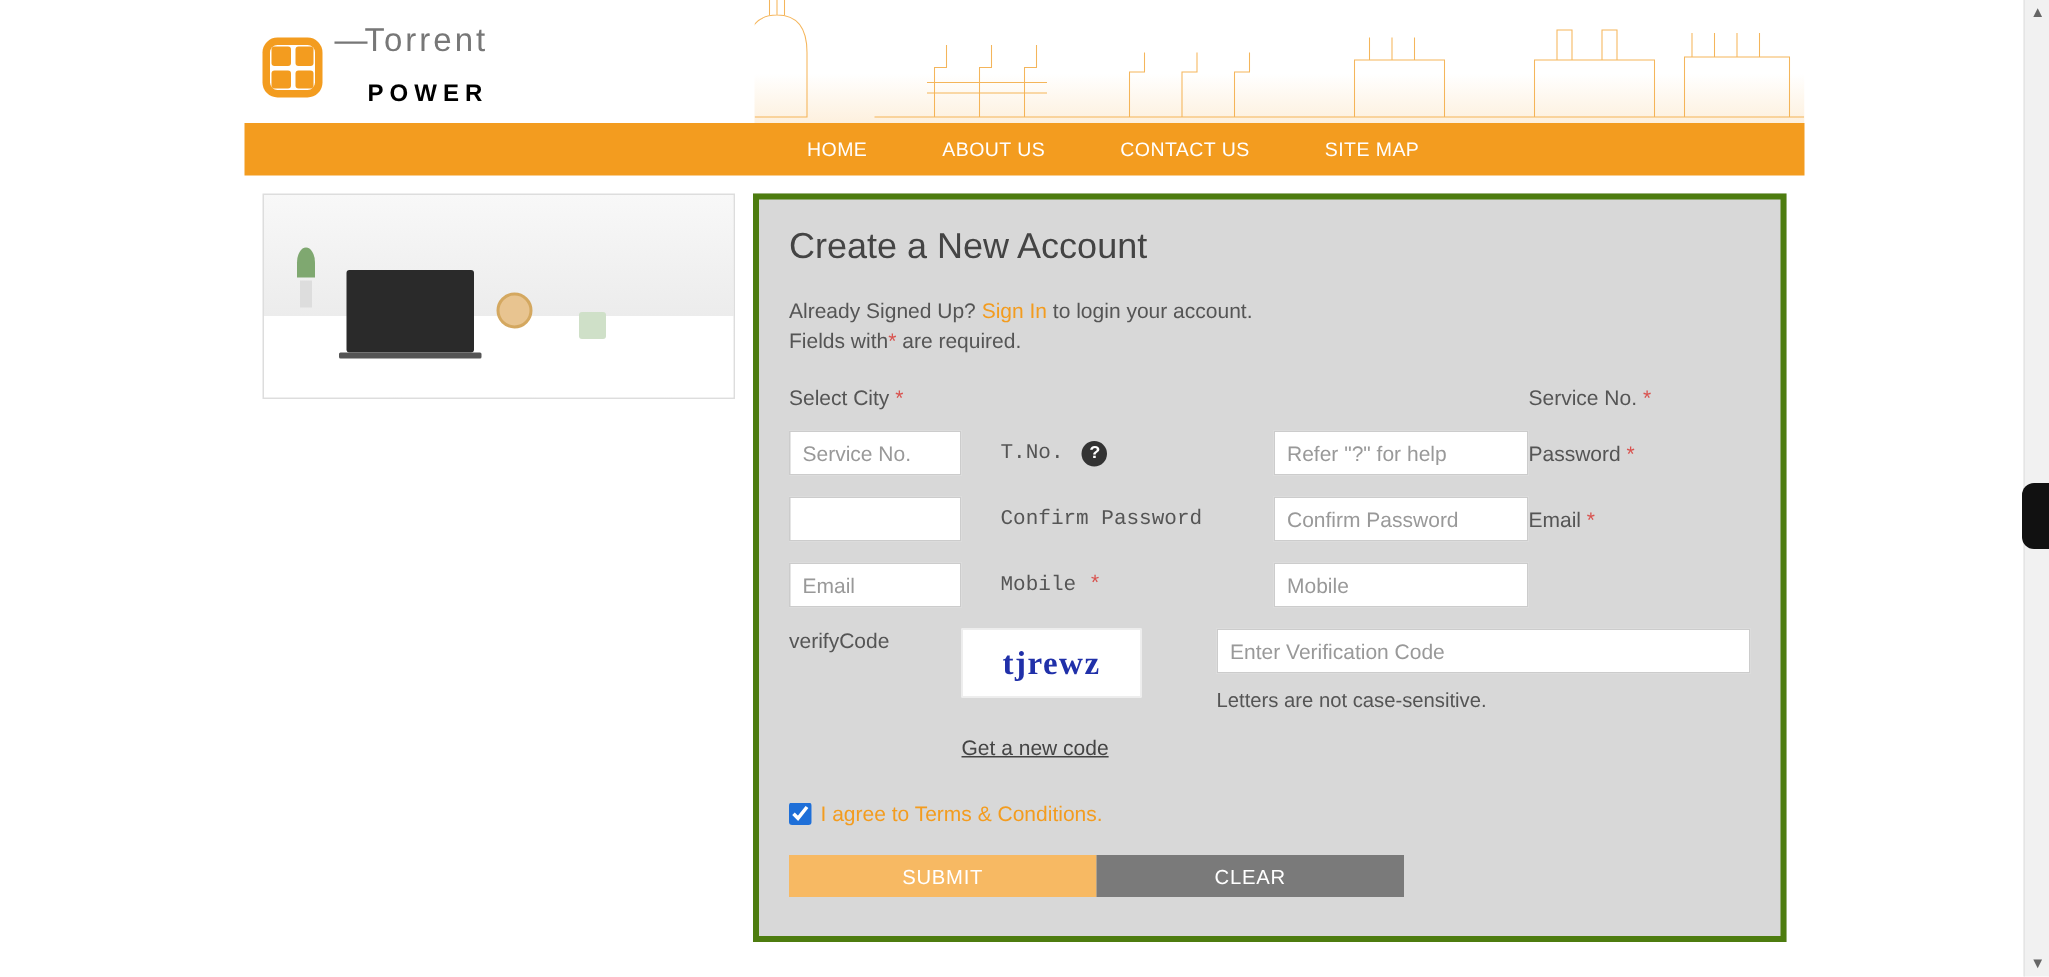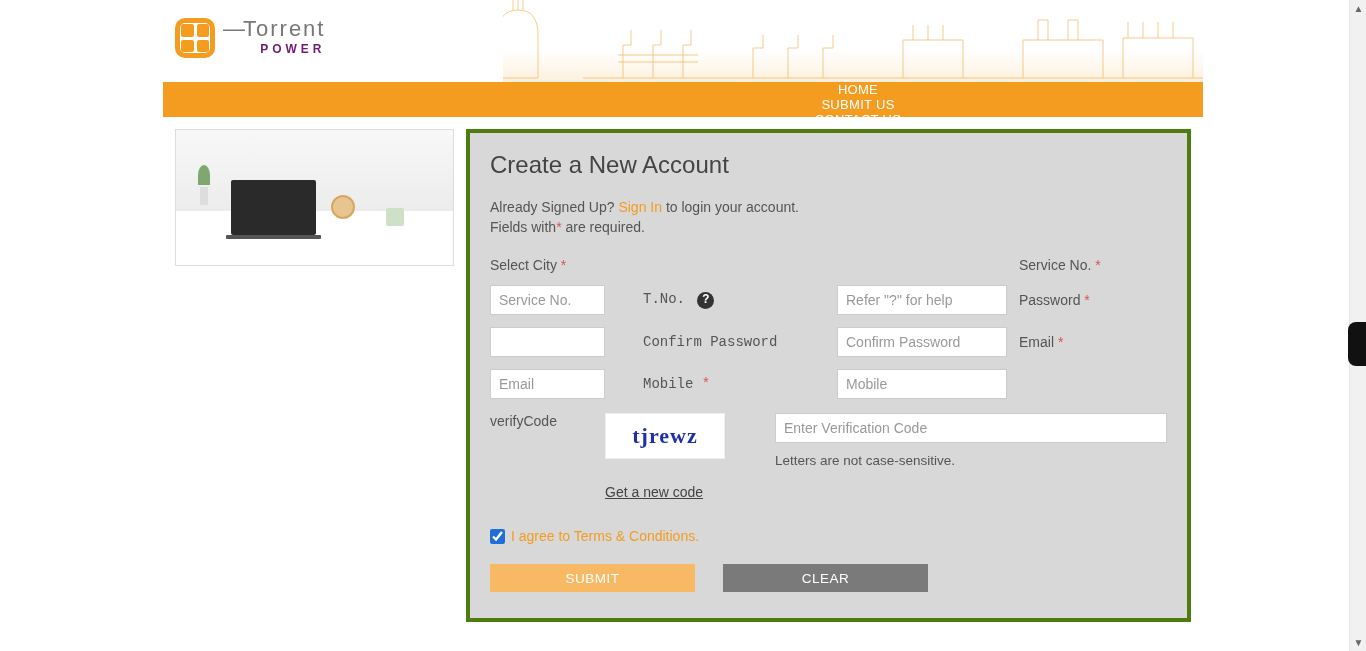--- a/index.html
+++ b/index.html
@@ -19,30 +19,30 @@
     }
     .logo-squares {
       position: absolute; width: 36px; height: 36px; display: grid;
       grid-template-columns: 1fr 1fr; grid-template-rows: 1fr 1fr; gap: 3px; padding: 4px;
       z-index: 2;
     }
     .logo-squares span { background: #f39c1f; border-radius: 2px; }
     .logo-text { display: flex; flex-direction: column; color: #777; margin-top: -2px; }
     .logo-torrent { font-size: 22px; letter-spacing: 2px; font-weight: 300; font-family: Arial, sans-serif; line-height: 1; }
     .logo-torrent .dash { letter-spacing: -2px; }
-    .logo-power { font-size: 12px; letter-spacing: 4px; font-weight: 600; margin-top: 2px; text-align: right; color: #701a75; }
+    .logo-power { font-size: 16px; letter-spacing: 4px; font-weight: 600; margin-top: 16px; text-align: right; color: #000000; }
     
     .skyline {
       position: absolute; right: 0; top: 0; width: 700px; height: 82px;
       background: linear-gradient(to bottom, transparent 60%, rgba(243,156,31,0.15) 100%);
       overflow: hidden;
     }
     .skyline svg { position: absolute; bottom: 0; right: 0; }
     
-    .nav-bar { background: #f39c1f; height: 35px; display: flex; align-items: center; padding-left: 350px; flex-direction: column; }
+    .nav-bar { background: #f39c1f; height: 35px; display: flex; align-items: center; padding-left: 350px; }
     .nav-bar a { color: #fff; text-decoration: none; font-size: 13px; font-weight: 500; padding: 0 25px; letter-spacing: 0.3px; }
     
     .content-row { display: flex; gap: 12px; padding: 12px 12px 20px 12px; }
     .side-image {
       width: 320px; height: 137px; border: 1px solid #ddd;
       background: linear-gradient(135deg, #f5f5f5 0%, #eee 50%, #f8f8f8 100%);
       position: relative; overflow: hidden;
     }
     .desk-scene {
       position: absolute; inset: 0;
@@ -56,21 +56,21 @@
     .cup { position:absolute; left: 210px; top: 78px; width:18px; height:18px; background:#cfe0c8; border-radius:2px; }
     .clock { position:absolute; left: 155px; top: 65px; width:24px; height:24px; border-radius:50%; background:#e8c490; border: 2px solid #d4a860; }
     
     .form-panel { flex: 1; border: 4px solid #4d7c0f; background: #d8d8d8; padding: 18px 20px 26px 20px; }
     .form-title { font-size: 24px; font-weight: 400; color: #444; margin-bottom: 20px; }
     .intro-line { color: #555; margin-bottom: 4px; }
     .intro-line a { color: #f39c1f; text-decoration: none; }
     .req-note { color: #555; margin-bottom: 22px; }
     .asterisk { color: #d9534f; }
     
-    .form-grid { display: grid; grid-template-columns: 115px 208px 170px 148px; column-gap: 0; row-gap: 14px; align-items: center; gap: 12px; }
+    .form-grid { display: grid; grid-template-columns: 115px 208px 170px 148px; column-gap: 0; row-gap: 14px; align-items: center; }
     .form-grid label { font-size: 14px; color: #555; }
     .red-box { border: 4px solid #e00; padding: 3px 5px; display: inline-block; }
     select, input[type=text], input[type=password], input[type=email] {
       width: 100%; height: 30px; border: 1px solid #ccc; padding: 4px 8px;
       font-size: 14px; background: #fff; color: #555; font-family: inherit;
     }
     select { padding: 4px 4px; }
     input::placeholder { color: #999; }
     .col3-label { padding-left: 26px; font-family: Liberation Mono, monospace; }
     .help-icon {
@@ -88,21 +88,21 @@
     }
     .captcha-right { padding-left: 0; }
     .captcha-input { width: 205px; margin-bottom: 10px; }
     .captcha-note { font-size: 13.5px; color: #555; }
     .new-code { display: block; margin-top: 16px; color: #444; font-size: 14px; grid-column: 2; }
     
     .terms-row { margin-top: 28px; display: flex; align-items: center; gap: 6px; }
     .terms-row input[type=checkbox] { width: 15px; height: 15px; accent-color: #1e6fd8; }
     .terms-row label { color: #f39c1f; font-size: 14px; }
     
-    .button-row { margin-top: 20px; display: flex; gap: 28px; }
+    .button-row { margin-top: 20px; display: flex; }
     .btn {
       width: 205px; height: 28px; border: none; color: #fff; font-size: 13.5px;
       letter-spacing: 0.5px; cursor: pointer; font-family: inherit;
     }
     .btn-submit { background: #f7b963; }
     .btn-clear { background: #7a7a7a; }
     
     .scrollbar-sim {
       position: fixed; right: 0; top: 0; width: 17px; height: 100vh;
       background: #f1f1f1; border-left: 1px solid #e5e5e5;
@@ -157,21 +157,21 @@
           <g transform="translate(620,0)">
             <path d="M0 78 L0 38 L70 38 L70 78 M5 38 L5 22 M20 38 L20 22 M35 38 L35 22 M50 38 L50 22"></path>
           </g>
         </g>
       </svg>
     </div>
   </div>
 
   <div class="nav-bar">
     <a href="#">HOME</a>
-    <a href="#">SUBMIT US</a>
+    <a href="#">ABOUT US</a>
     <a href="#">CONTACT US</a>
     <a href="#">SITE MAP</a>
   </div>
 
   <div class="content-row">
     <div class="side-image">
       <div class="desk-scene">
         <div class="plant"></div>
         <div class="laptop"></div>
         <div class="clock"></div>

